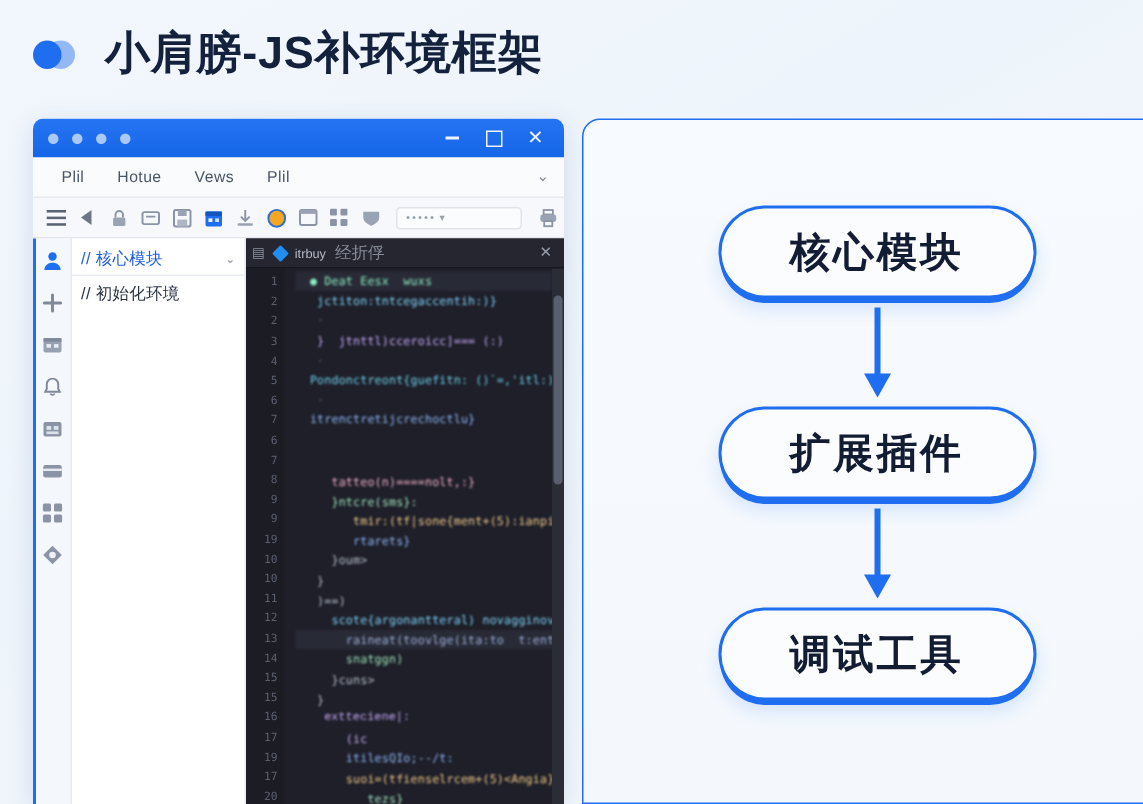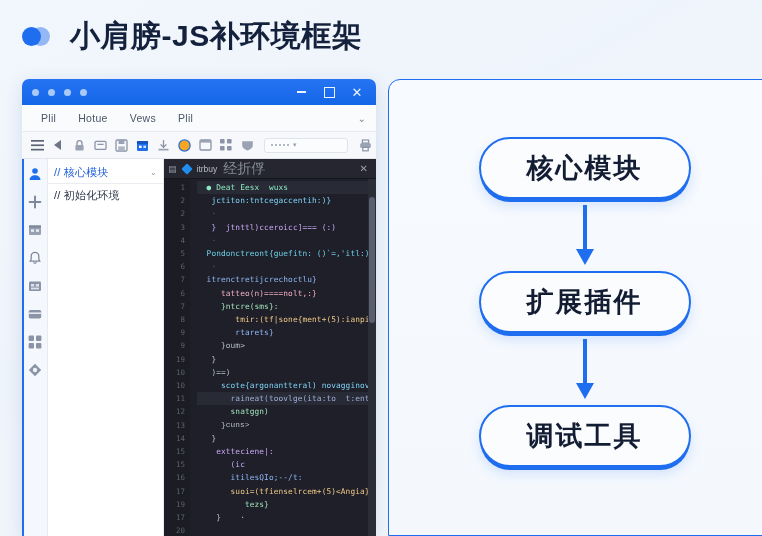--- a/index.html
+++ b/index.html
@@ -114,21 +114,21 @@
 
   
   .editor { flex: 1; background: #1e1f29; display: flex; flex-direction: column; min-width: 0; position: relative; }
   .ed-tabs {
     height: 20px; background: #25262f; display: flex; align-items: center;
     padding: 0 4px; gap: 6px; flex: none; border-bottom: 1px solid #16171e;
   }
   .ed-tabs .t-ico { color: #8e94a3; font-size: 9px; }
   .ed-tabs .t-diamond { width: 8px; height: 8px; background: #1f8ef0; transform: rotate(45deg); border-radius: 1px; }
   .ed-tabs .t-name { font-size: 8.5px; color: #b7bcc8; filter: blur(0.5px); }
-  .ed-tabs .t-sub { font-size: 14px; color: #868c99; filter: blur(0.5px); font-family: Liberation Mono, monospace; }
+  .ed-tabs .t-sub { font-size: 11px; color: #868c99; filter: blur(0.5px); font-family: Liberation Mono, monospace; }
   .ed-tabs .t-close { margin-left: auto; color: #9aa0ad; font-size: 10px; padding-right: 4px; }
 
   .ed-area { flex: 1; display: flex; min-height: 0; overflow: hidden; position: relative; }
   .gutter {
     width: 26px; background: #1b1c24; flex: none;
     padding-top: 2px; text-align: right;
   }
   .gutter div {
     font-family: "DejaVu Sans Mono", monospace; font-size: 7.5px; line-height: 13.2px;
     color: #5b6070; padding-right: 5px; filter: blur(0.35px);
@@ -420,33 +420,33 @@
           </div>
         <div class="code" id="code">
             <div class="ln hl" style="color: rgb(139, 233, 192);">  ● Deat Eesx  wuxs</div>
             <div class="ln" style="color: rgb(127, 211, 247);">   jctiton:tntcegaccentih:)}</div>
             <div class="ln" style="color: rgb(91, 96, 112);">   ·</div>
             <div class="ln" style="color: rgb(199, 168, 245);">   }  jtnttl)cceroicc]=== (:)</div>
             <div class="ln" style="color: rgb(91, 96, 112);">   ·</div>
             <div class="ln" style="color: rgb(111, 208, 232);">  Pondonctreont{guefitn: ()`=,'itl:)}</div>
             <div class="ln" style="color: rgb(91, 96, 112);">   ·</div>
             <div class="ln" style="color: rgb(143, 183, 245);">  itrenctretijcrechoctlu}</div>
-            <div class="ln" style="color: rgb(242, 176, 198);">     tatteo(n)====nolt,:}</div>
+            <div class="ln" style="color: rgb(242, 176, 198); margin-top: 28px;">     tatteo(n)====nolt,:}</div>
             <div class="ln" style="color: rgb(159, 224, 184);">     }ntcre(sms}:</div>
             <div class="ln" style="color: rgb(240, 201, 135);">        tmir:(tf|sone{ment+(5):ianpia}</div>
             <div class="ln" style="color: rgb(143, 183, 245);">        rtarets}</div>
             <div class="ln" style="color: rgb(184, 190, 201);">     }oum&gt;</div>
             <div class="ln" style="color: rgb(184, 190, 201);">   }</div>
             <div class="ln" style="color: rgb(184, 190, 201);">   )==)</div>
             <div class="ln" style="color: rgb(127, 211, 247);">     scote{argonantteral) novagginovo}</div>
             <div class="ln hl" style="color: rgb(159, 176, 216);">       raineat(toovlge(ita:to  t:ent}</div>
             <div class="ln" style="color: rgb(159, 224, 184);">       snatggn)</div>
-            <div class="ln" style="color: rgb(184, 190, 201); font-family: Liberation Mono, monospace;">     }cuns&gt;</div>
+            <div class="ln" style="color: rgb(184, 190, 201);">     }cuns&gt;</div>
             <div class="ln" style="color: rgb(184, 190, 201);">   }</div>
-            <div class="ln" style="color: rgb(199, 168, 245);">    extteciene|:</div>
+            <div class="ln" style="color: rgb(199, 168, 245); font-family: Liberation Mono, monospace;">    extteciene|:</div>
             <div class="ln" style="color: rgb(199, 168, 245);">       (ic</div>
             <div class="ln" style="color: rgb(143, 183, 245);">       itilesQIo;--/t:</div>
             <div class="ln" style="color: rgb(240, 201, 135);">       suoi=(tfienselrcem+(5)&lt;Angia}</div>
             <div class="ln" style="color: rgb(159, 224, 184);">          tezs}</div>
             <div class="ln" style="color: rgb(184, 190, 201);">    }    ·</div>
           </div>
         <div class="scroll-rail">
           <div class="scroll-thumb"></div>
         </div>
       </div>

